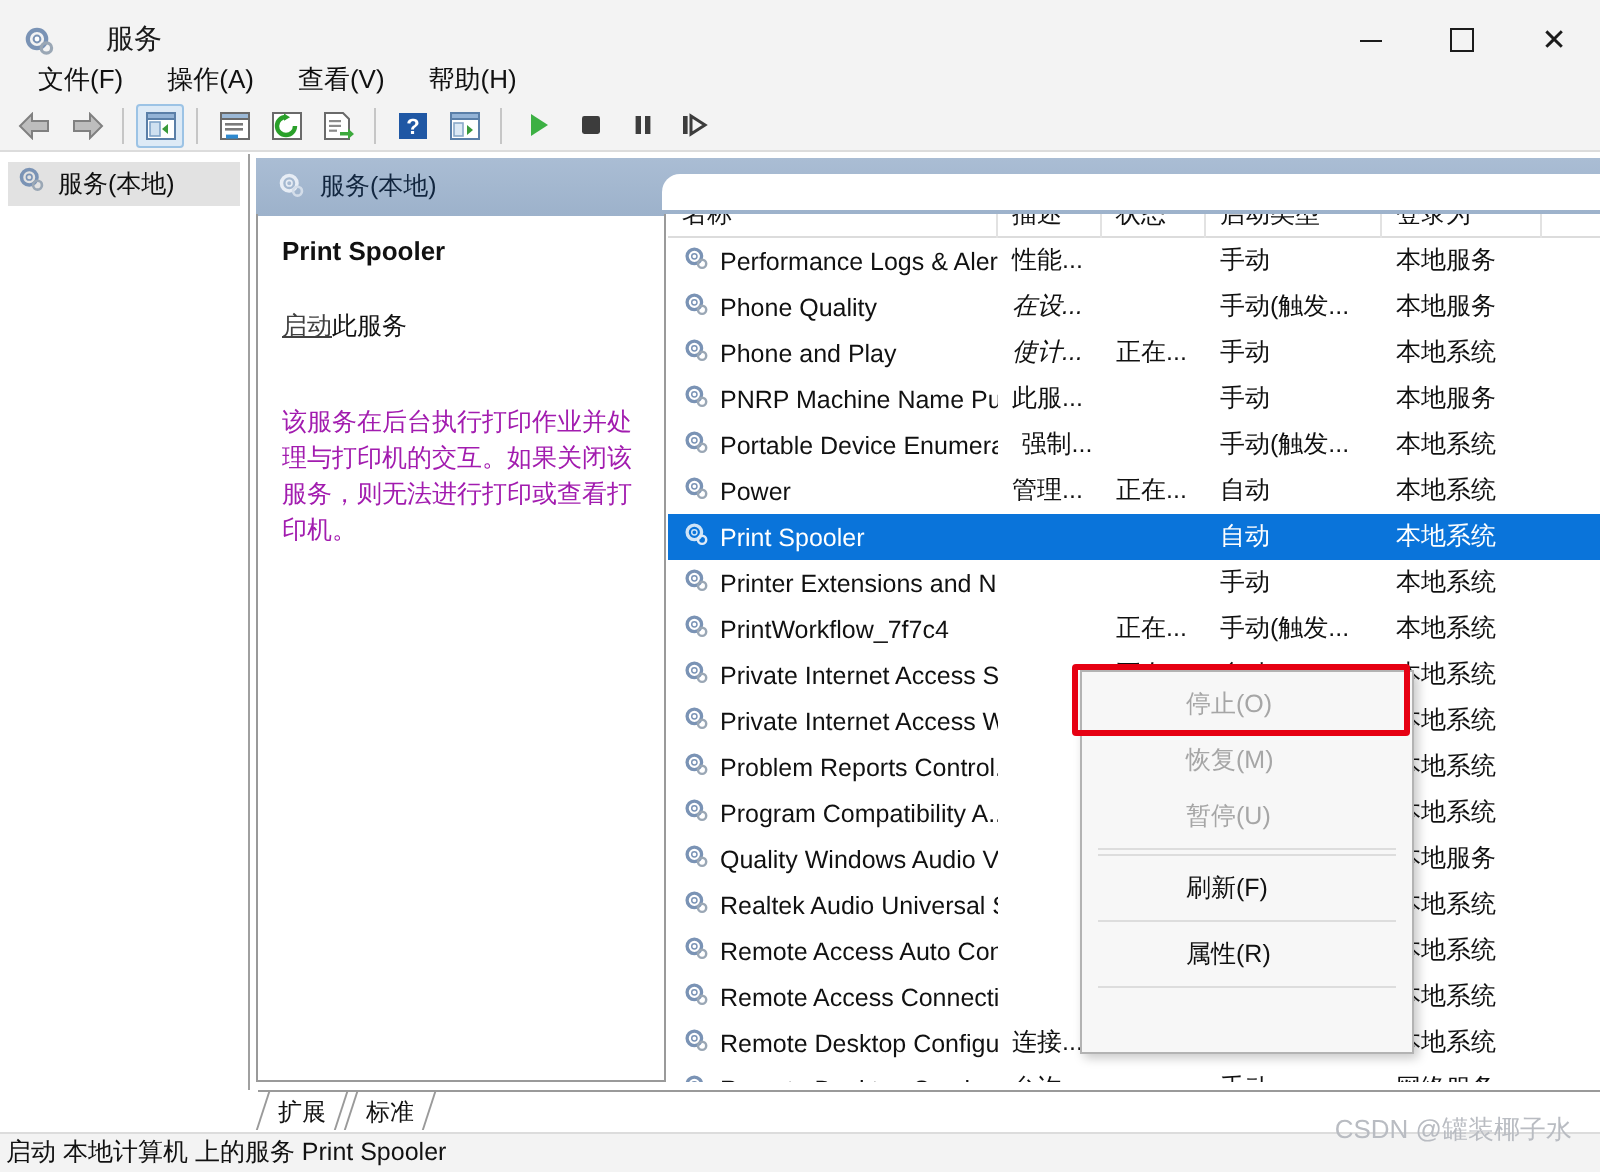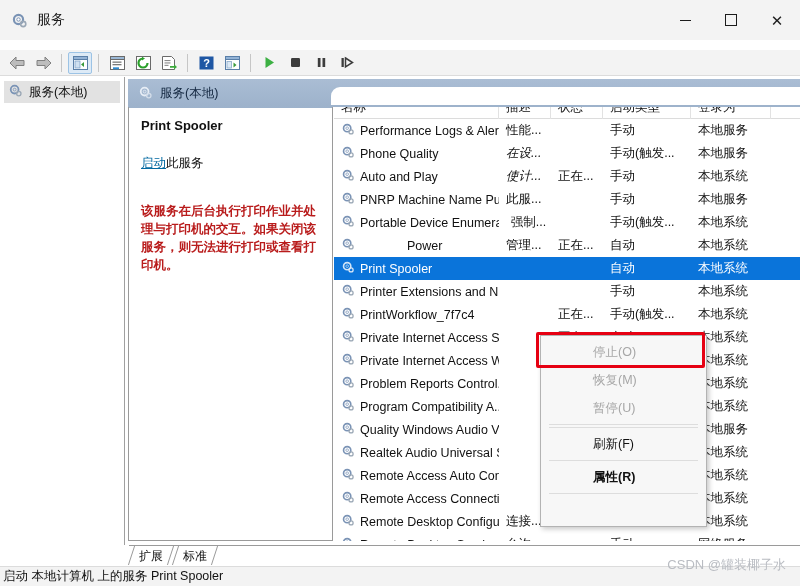--- a/index.html
+++ b/index.html
@@ -14,21 +14,21 @@
     position: relative;
     width: 800px; height: 586px;
     background: #ffffff;
     box-sizing: border-box;
   }
 
   
   .titlebar {
     position: absolute; left: 0; top: 0; width: 800px; height: 40px;
     background: #f3f3f3;
-    display: flex; align-items: center;
+    display: flex; align-items: center; gap: 16px;
   }
   .titlebar .app-icon {
     margin-left: 10px; width: 18px; height: 18px;
     display: flex; align-items: center; justify-content: center;
   }
   .titlebar .title-text {
     margin-left: 9px; font-size: 14px; color: #1b1b1b;
   }
   .win-buttons {
     position: absolute; right: 0; top: 0; height: 40px; display: flex;
@@ -104,23 +104,23 @@
   .details-header {
     height: 28px; background: linear-gradient(to bottom,#aabdd4 0%, #9db2cb 100%);
     display: flex; align-items: center; padding-left: 10px; box-sizing: border-box;
   }
   .details-header .lbl { font-size: 12.5px; color: #12263f; margin-left: 8px; }
   .details-body { padding: 10px 12px 0 12px; }
   .svc-title {
     font-size: 13px; font-weight: bold; color: #111; margin-bottom: 22px;
   }
   .svc-action { font-size: 12.5px; color: #111; margin-bottom: 30px; }
-  .svc-action a { color: #0369a1; text-decoration: underline; }
+  .svc-action a { color: #404040; text-decoration: underline; }
   .svc-desc-label { font-size: 12.5px; color: #111; margin-bottom: 1px; }
-  .svc-desc-text { font-size: 12.5px; color: #b91c1c; line-height: 1.45; font-weight: bold; }
+  .svc-desc-text { font-size: 12.5px; color: #a21caf; line-height: 1.45; }
 
   
   .hdr-band {
     position: absolute; left: 3px; top: 2px; width: 675px; height: 28px;
     background: linear-gradient(to bottom,#aabdd4 0%, #9db2cb 100%);
     z-index: 1;
   }
   .hdr-band .lbl {
     position: absolute; left: 32px; top: 6px; font-size: 12.5px; color: #12263f;
   }
@@ -171,21 +171,21 @@
     background: #f7f7f7; border: 1px solid #b3b3b3;
     box-shadow: 2px 2px 5px rgba(0,0,0,0.22);
     z-index: 50; padding: 2px 0;
   }
   .ctx-item {
     height: 28px; display: flex; align-items: center;
     font-size: 12.5px; color: #111; padding-left: 52px; box-sizing: border-box;
     position: relative;
   }
   .ctx-item.disabled { color: #a6a6a6; }
-  .ctx-item.bold { font-weight: bold; }
+  .ctx-item.bold { font-weight: normal; }
   .ctx-item.highlight { background: #e9e9e9; }
   .ctx-item .arrow { position: absolute; right: 12px; font-size: 11px; color: #555; }
   .ctx-sep { height: 1px; background: #dddddd; margin: 2px 8px; }
 
   .red-box {
     position: absolute; left: 411px; top: 255px; width: 169px; height: 36px;
     border: 3px solid #e60012; z-index: 60; box-sizing: border-box;
     border-radius: 2px; pointer-events: none;
   }
 
@@ -239,20 +239,26 @@
         </div>
       <div class="win-btn">
           <span class="gl max-gl"></span>
         </div>
       <div class="win-btn">
           <span class="gl close-gl">✕</span>
         </div>
     </div>
   </div>
 
+  <div class="menubar">
+    <div class="menu-item">文件(F)</div>
+    <div class="menu-item">操作(A)</div>
+    <div class="menu-item">查看(V)</div>
+    <div class="menu-item">帮助(H)</div>
+  </div>
 
   <div class="toolbar">
     <div class="tb-btn">
       <svg width="17" height="14" viewBox="0 0 17 14">
           <path d="M7,1 L1,7 L7,13 L7,9.5 L15,9.5 L15,4.5 L7,4.5 Z" fill="#bdbdbd" stroke="#808080" stroke-width="1"></path>
         </svg>
     </div>
     <div class="tb-btn">
       <svg width="17" height="14" viewBox="0 0 17 14">
           <path d="M10,1 L16,7 L10,13 L10,9.5 L2,9.5 L2,4.5 L10,4.5 Z" fill="#bdbdbd" stroke="#808080" stroke-width="1"></path>
@@ -417,21 +423,21 @@
               <div class="cell" style="width: 88px;">手动(触发...</div>
               <div class="cell" style="width: 80px;">本地服务</div>
             </div>
             <div class="row">
               <div class="cell name" style="width: 165px;">
                 <span><svg width="14" height="14" viewBox="0 0 17 17">
                     <circle cx="7.5" cy="7.5" r="4.4" fill="none" stroke="#7a93b5" stroke-width="2"></circle>
                     <circle cx="7.5" cy="7.5" r="1.6" fill="#ffffff" stroke="#7a93b5" stroke-width="0.9"></circle>
                     <circle cx="12.2" cy="12" r="2.5" fill="none" stroke="#9aa7b5" stroke-width="1.5"></circle>
                   </svg></span>
-                <span class="nm">Auto and Play</span>
+                <span class="nm">Phone and Play</span>
               </div>
               <div class="cell" style="width: 52px; font-style: italic;">使计...</div>
               <div class="cell" style="width: 52px;">正在...</div>
               <div class="cell" style="width: 88px;">手动</div>
               <div class="cell" style="width: 80px;">本地系统</div>
             </div>
             <div class="row">
               <div class="cell name" style="width: 165px;">
                 <span><svg width="14" height="14" viewBox="0 0 17 17">
                     <circle cx="7.5" cy="7.5" r="4.4" fill="none" stroke="#7a93b5" stroke-width="2"></circle>
@@ -453,21 +459,21 @@
                     <circle cx="12.2" cy="12" r="2.5" fill="none" stroke="#9aa7b5" stroke-width="1.5"></circle>
                   </svg></span>
                 <span class="nm">Portable Device Enumera...</span>
               </div>
               <div class="cell" style="width: 52px; text-align: center;">强制...</div>
               <div class="cell" style="width: 52px;"></div>
               <div class="cell" style="width: 88px;">手动(触发...</div>
               <div class="cell" style="width: 80px;">本地系统</div>
             </div>
             <div class="row">
-              <div class="cell name" style="width: 165px; gap: 47px;">
+              <div class="cell name" style="width: 165px;">
                 <span><svg width="14" height="14" viewBox="0 0 17 17">
                     <circle cx="7.5" cy="7.5" r="4.4" fill="none" stroke="#7a93b5" stroke-width="2"></circle>
                     <circle cx="7.5" cy="7.5" r="1.6" fill="#ffffff" stroke="#7a93b5" stroke-width="0.9"></circle>
                     <circle cx="12.2" cy="12" r="2.5" fill="none" stroke="#9aa7b5" stroke-width="1.5"></circle>
                   </svg></span>
                 <span class="nm">Power</span>
               </div>
               <div class="cell" style="width: 52px;">管理...</div>
               <div class="cell" style="width: 52px;">正在...</div>
               <div class="cell" style="width: 88px;">自动</div>

